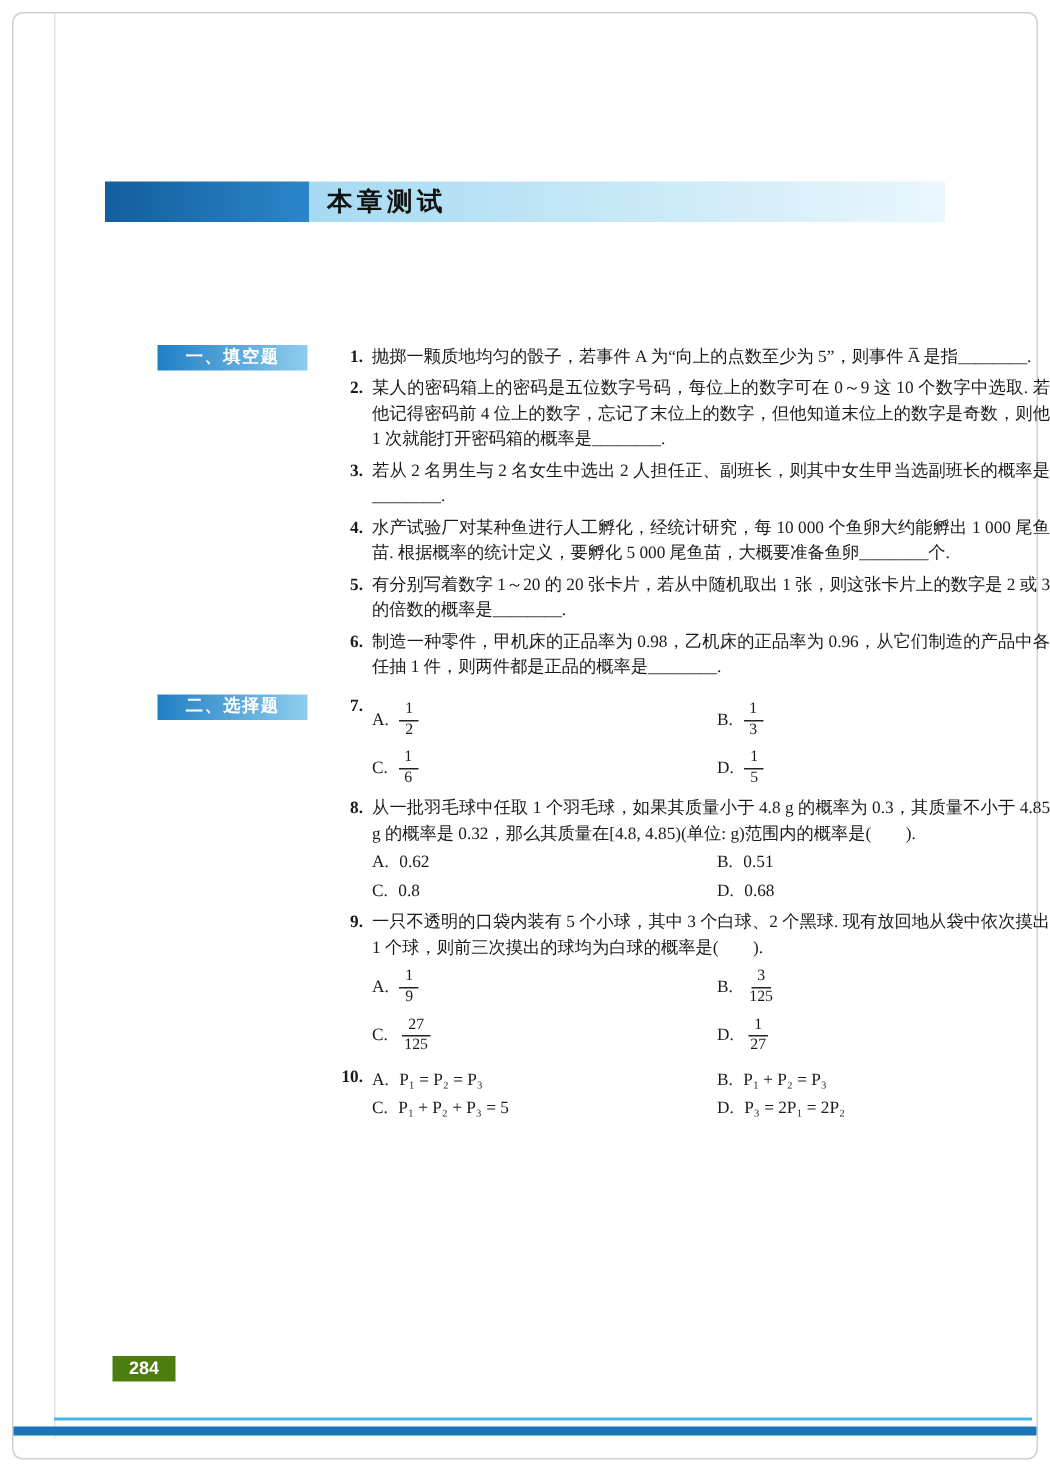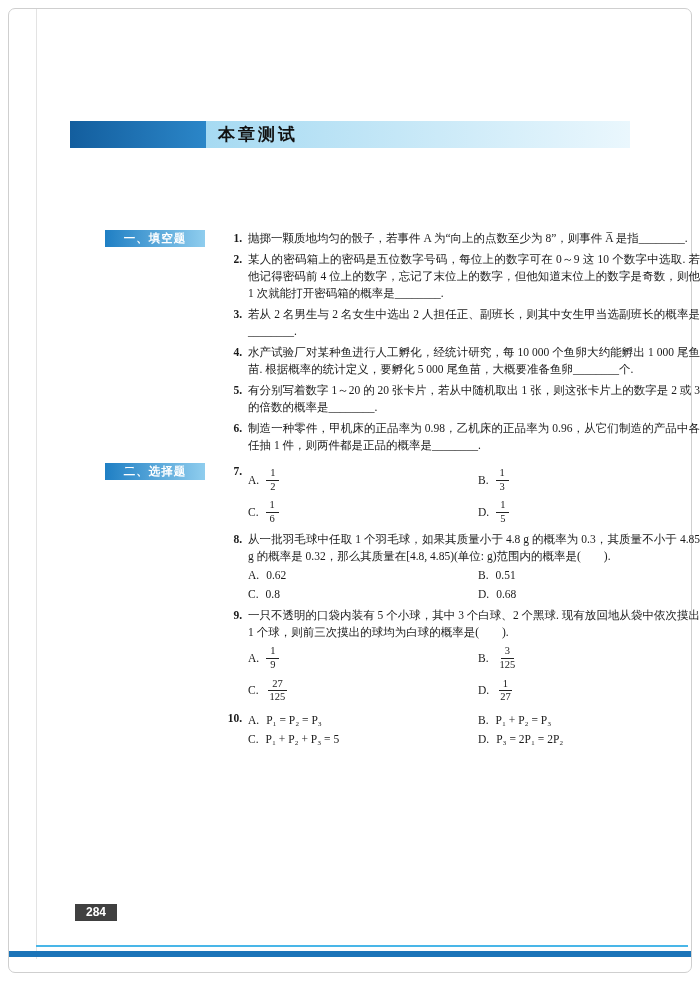--- a/index.html
+++ b/index.html
@@ -59,21 +59,21 @@
   .otext { }
   .frac {
     display: inline-flex; flex-direction: column; align-items: center;
     font-size: 10.5px; line-height: 1.2; vertical-align: middle; margin: 2px 0;
   }
   .fnum { padding: 0 4px; border-bottom: 1px solid #222; }
   .fden { padding: 0 4px; }
   
   .page-num {
     position: absolute; left: 75px; top: 904px; width: 42px; height: 17px;
-    background: #404040; color: #fff; font-family: "Liberation Sans", sans-serif;
+    background: #4d7c0f; color: #fff; font-family: "Liberation Sans", sans-serif;
     font-weight: bold; font-size: 12px; line-height: 17px; text-align: center;
   }
   .footer-line1 {
     position: absolute; left: 36px; right: 12px; top: 945px; height: 2px; background: #49b6e8;
   }
   .footer-line2 {
     position: absolute; left: 9px; right: 9px; top: 951px; height: 6px; background: #1b74b8;
   }
 </style>
 </head>
@@ -87,21 +87,21 @@
   <div class="header-light">
     <span class="header-title">本章测试</span>
   </div>
 
   <div class="content" id="content">
       <div class="section">
         <div class="badge">一、填空题</div>
         <div class="question">
           <span class="qnum">1.</span>
           <div class="qbody">
-            <div class="qtext">抛掷一颗质地均匀的骰子，若事件 A 为“向上的点数至少为 8”，则事件 A̅ 是指________.</div>
+            <div class="qtext">抛掷一颗质地均匀的骰子，若事件 A 为“向上的点数至少为 5”，则事件 A̅ 是指________.</div>
           </div>
         </div>
         <div class="question">
           <span class="qnum">2.</span>
           <div class="qbody">
             <div class="qtext">某人的密码箱上的密码是五位数字号码，每位上的数字可在 0～9 这 10 个数字中选取. 若他记得密码前 4 位上的数字，忘记了末位上的数字，但他知道末位上的数字是奇数，则他 1 次就能打开密码箱的概率是________.</div>
           </div>
         </div>
         <div class="question">
           <span class="qnum">3.</span>

